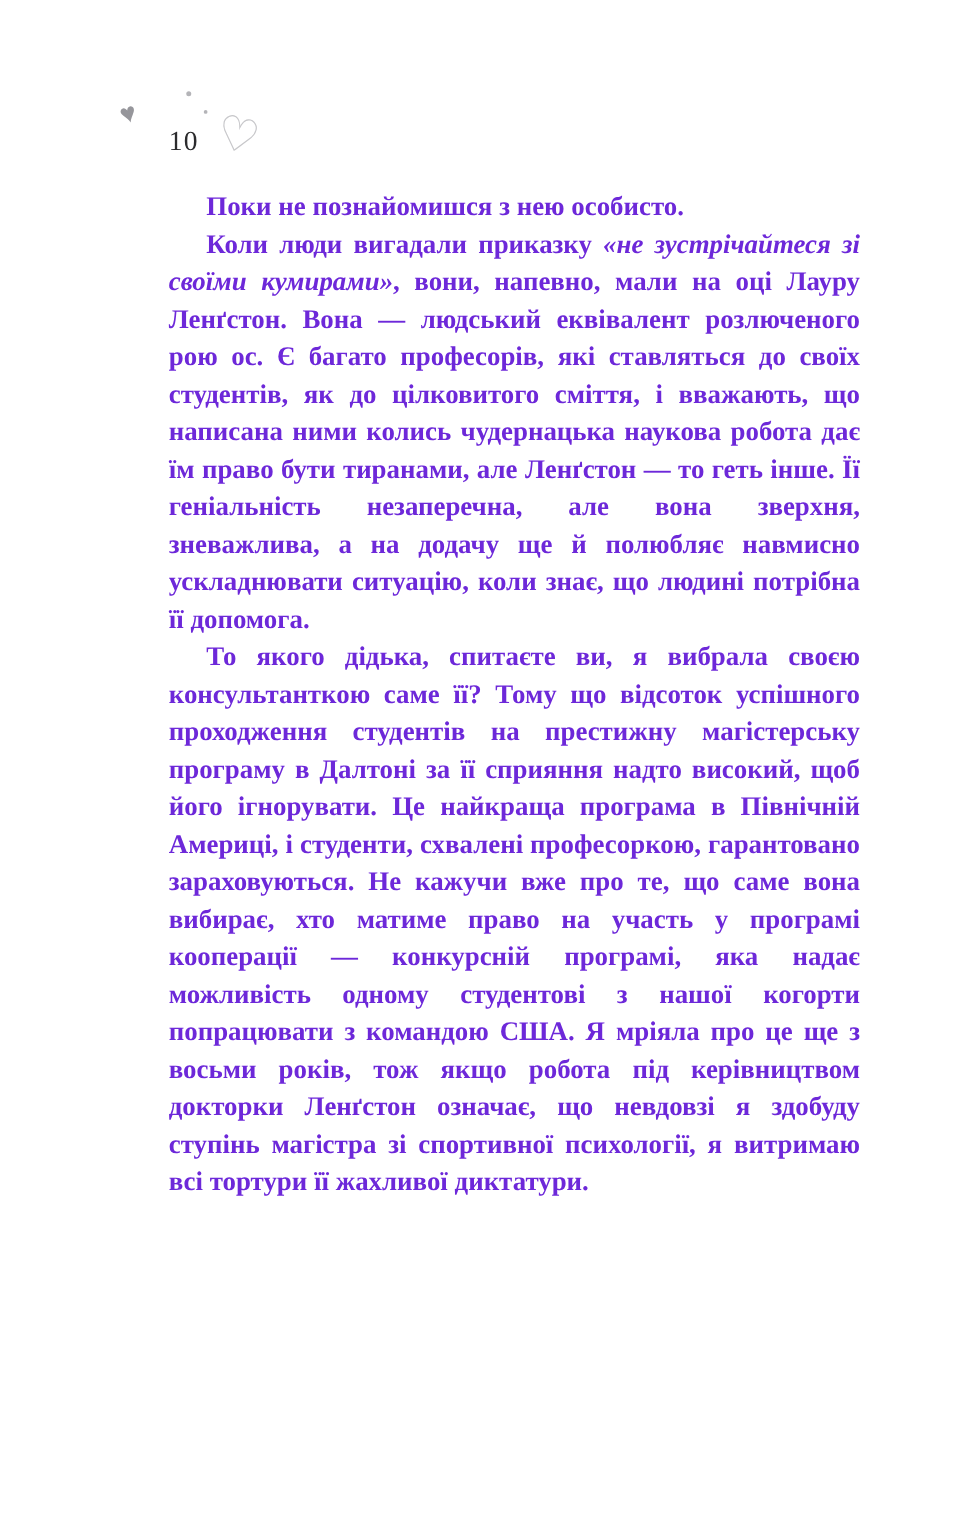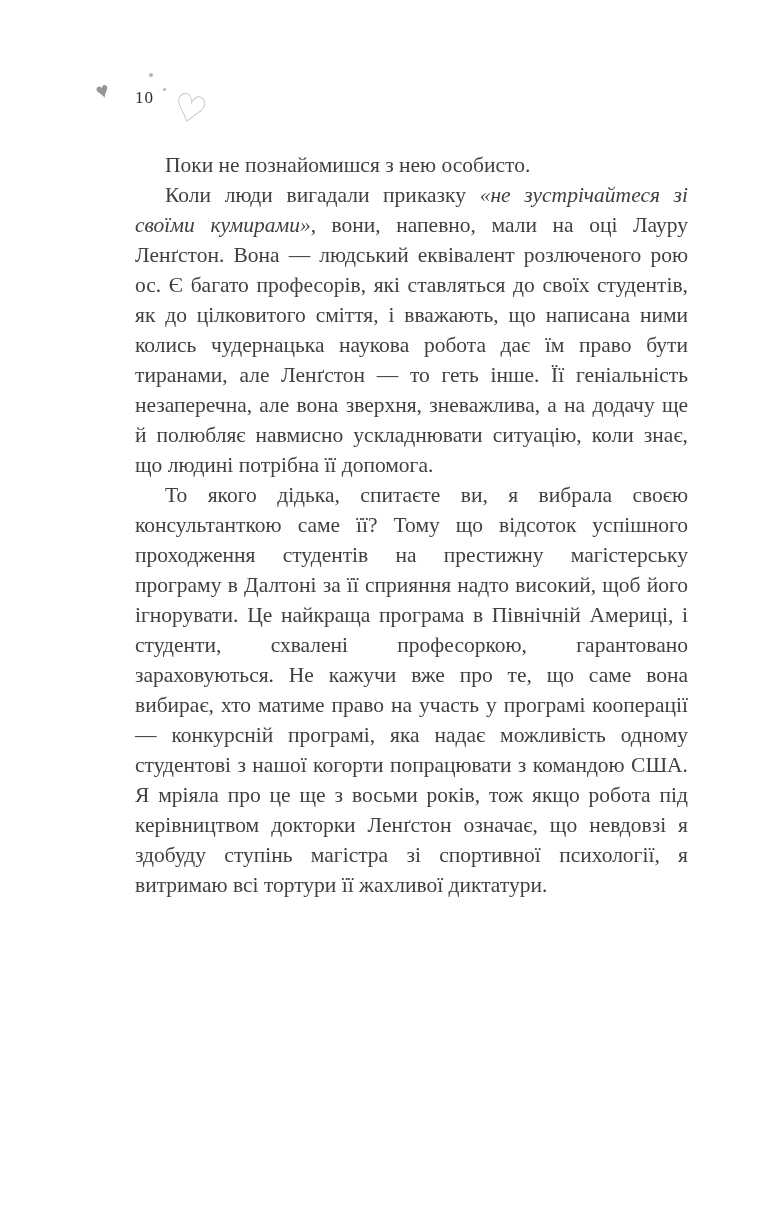--- a/index.html
+++ b/index.html
@@ -11,22 +11,22 @@
     font-family: "Liberation Serif", "DejaVu Serif", serif;
     color: #1d1d1f;
     position: relative;
     overflow: hidden;
   }
 
   
   .page-number {
     position: absolute;
     left: 135px;
-    top: 88px;
-    font-size: 17px;
+    top: 100px;
+    font-size: 22px;
     letter-spacing: 1px;
     color: #2b2b2d;
     font-family: "Liberation Serif", serif;
   }
   .heart-filled {
     position: absolute;
     left: 96px;
     top: 80px;
     font-size: 22px;
     line-height: 22px;
@@ -54,21 +54,22 @@
 
   
   .text-block {
     position: absolute;
     left: 135px;
     top: 150px;
     width: 553px;
     font-size: 21.5px;
     line-height: 30px;
     text-align: justify;
-    color: #404040;
+    color: #6d28d9;
+    font-weight: bold;
   }
   .text-block p {
     margin: 0;
     padding: 0;
     text-indent: 30px;
   }
   .italic { font-style: italic; }
 </style>
 </head>
 <body>

